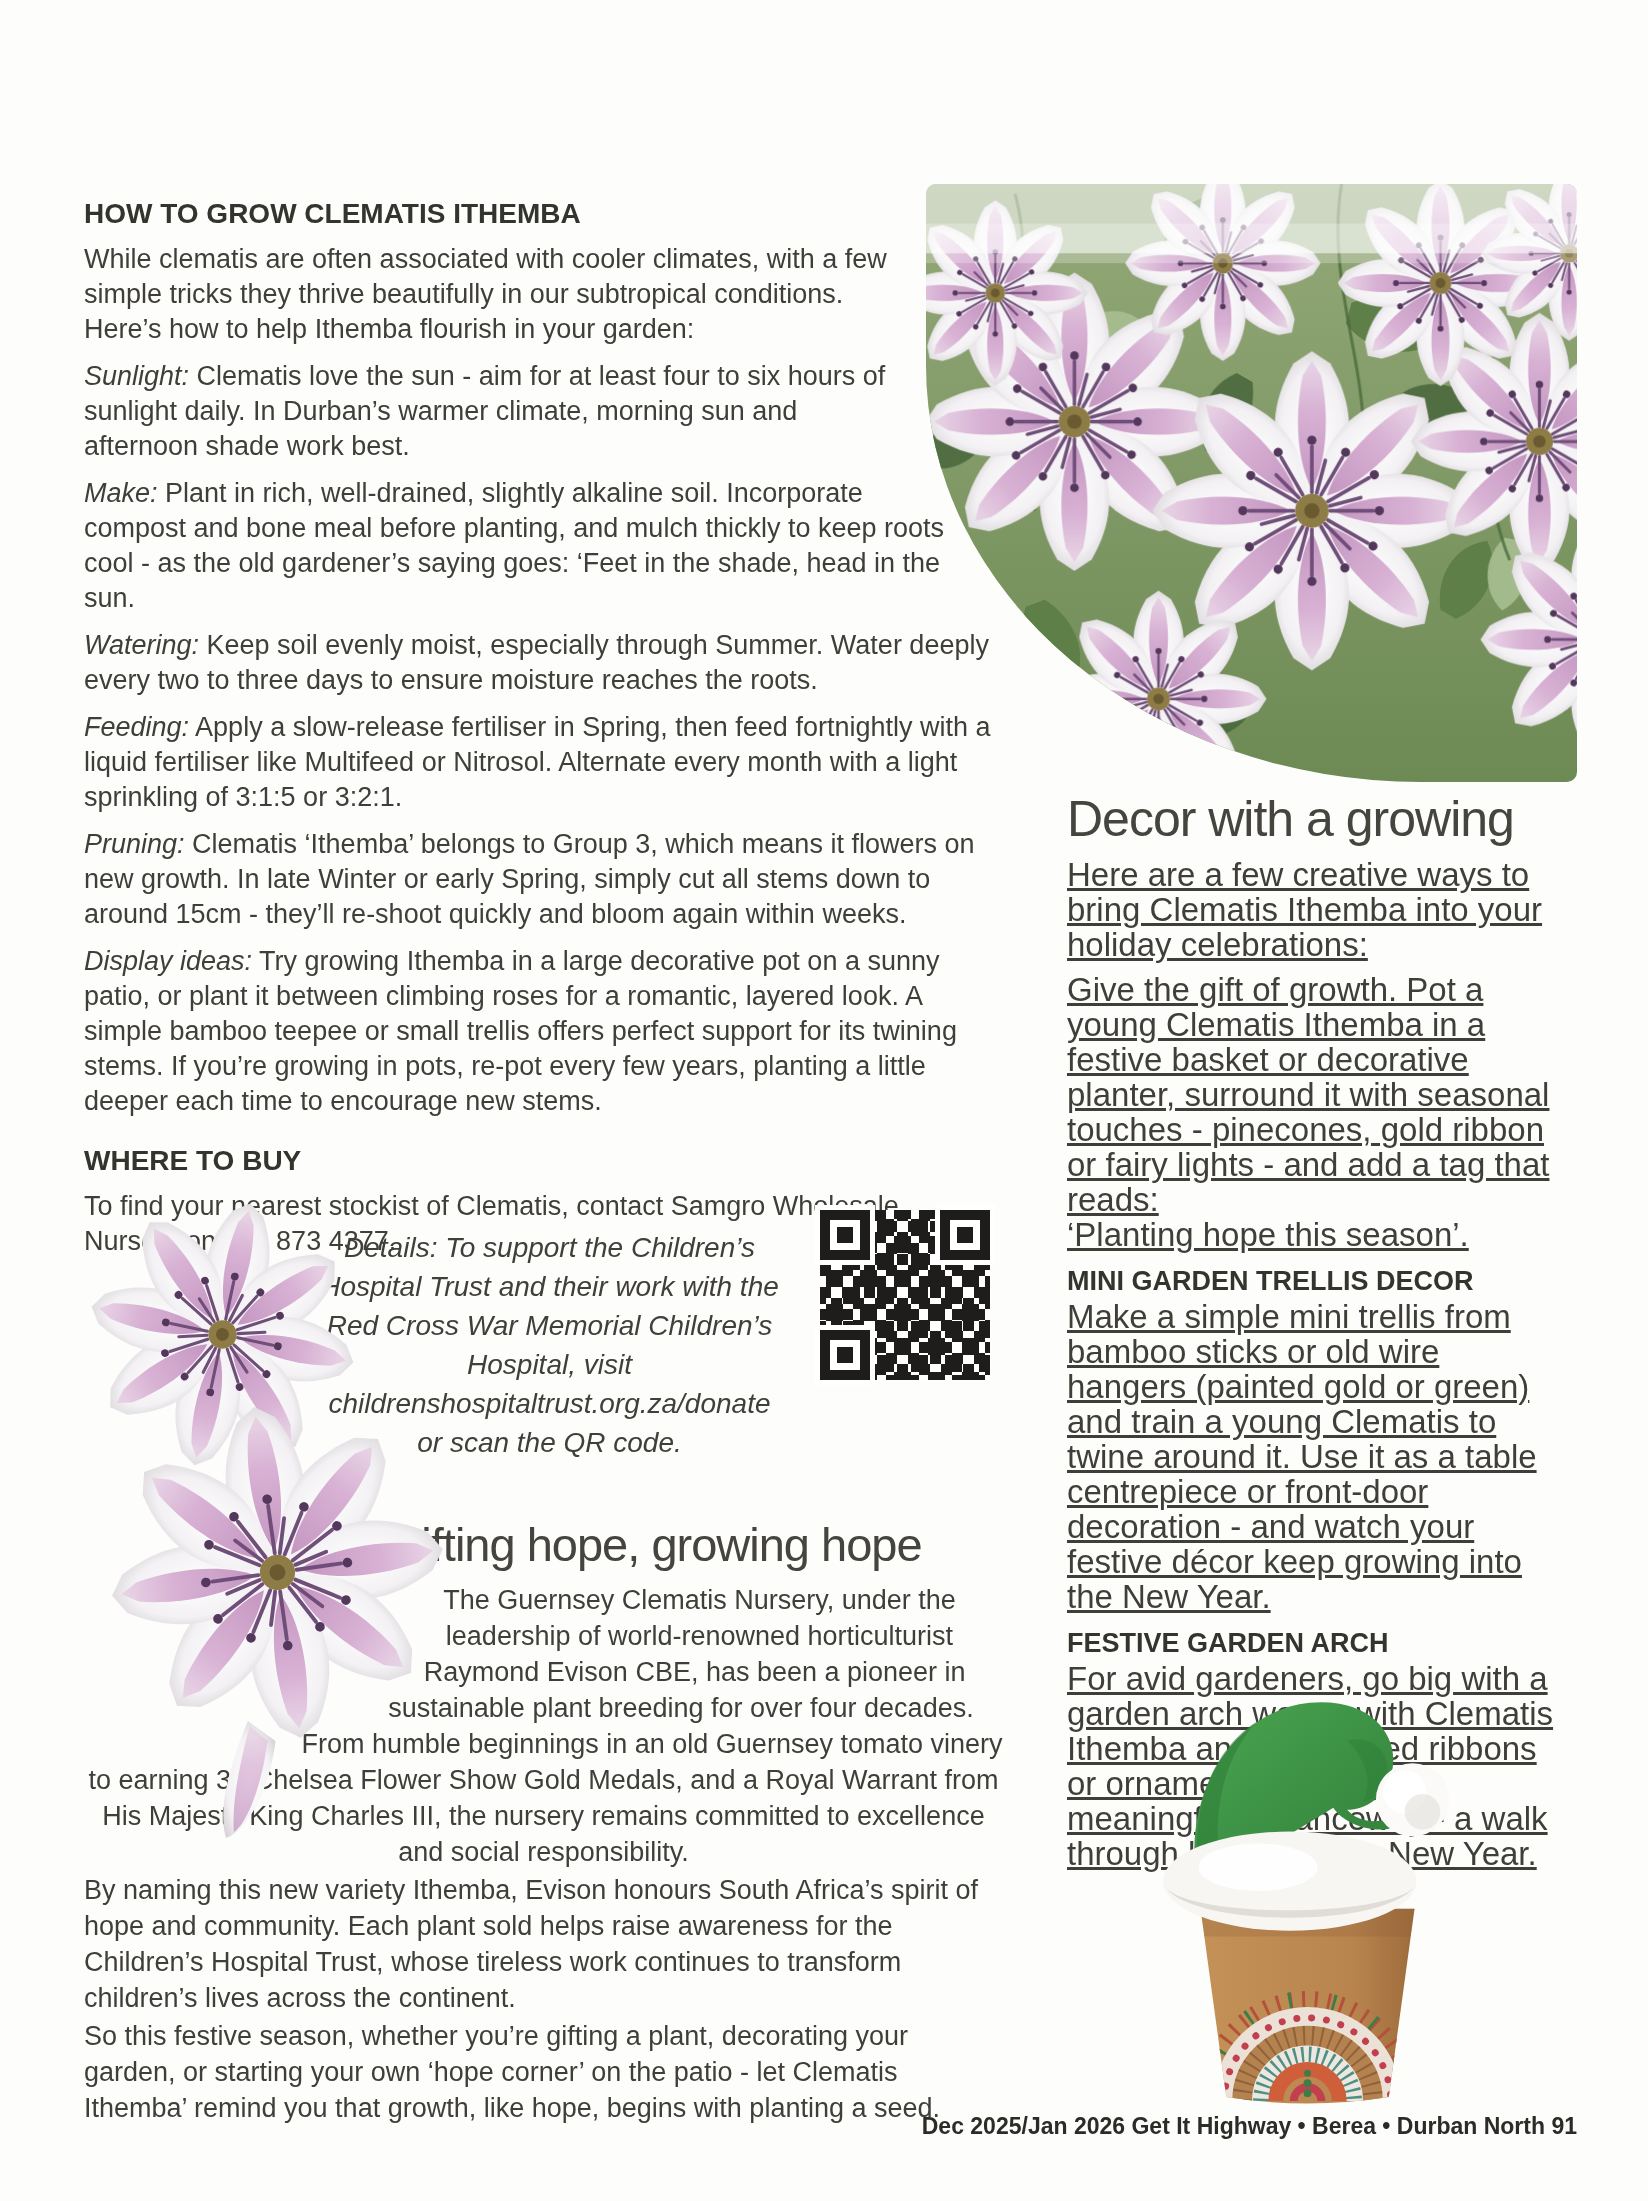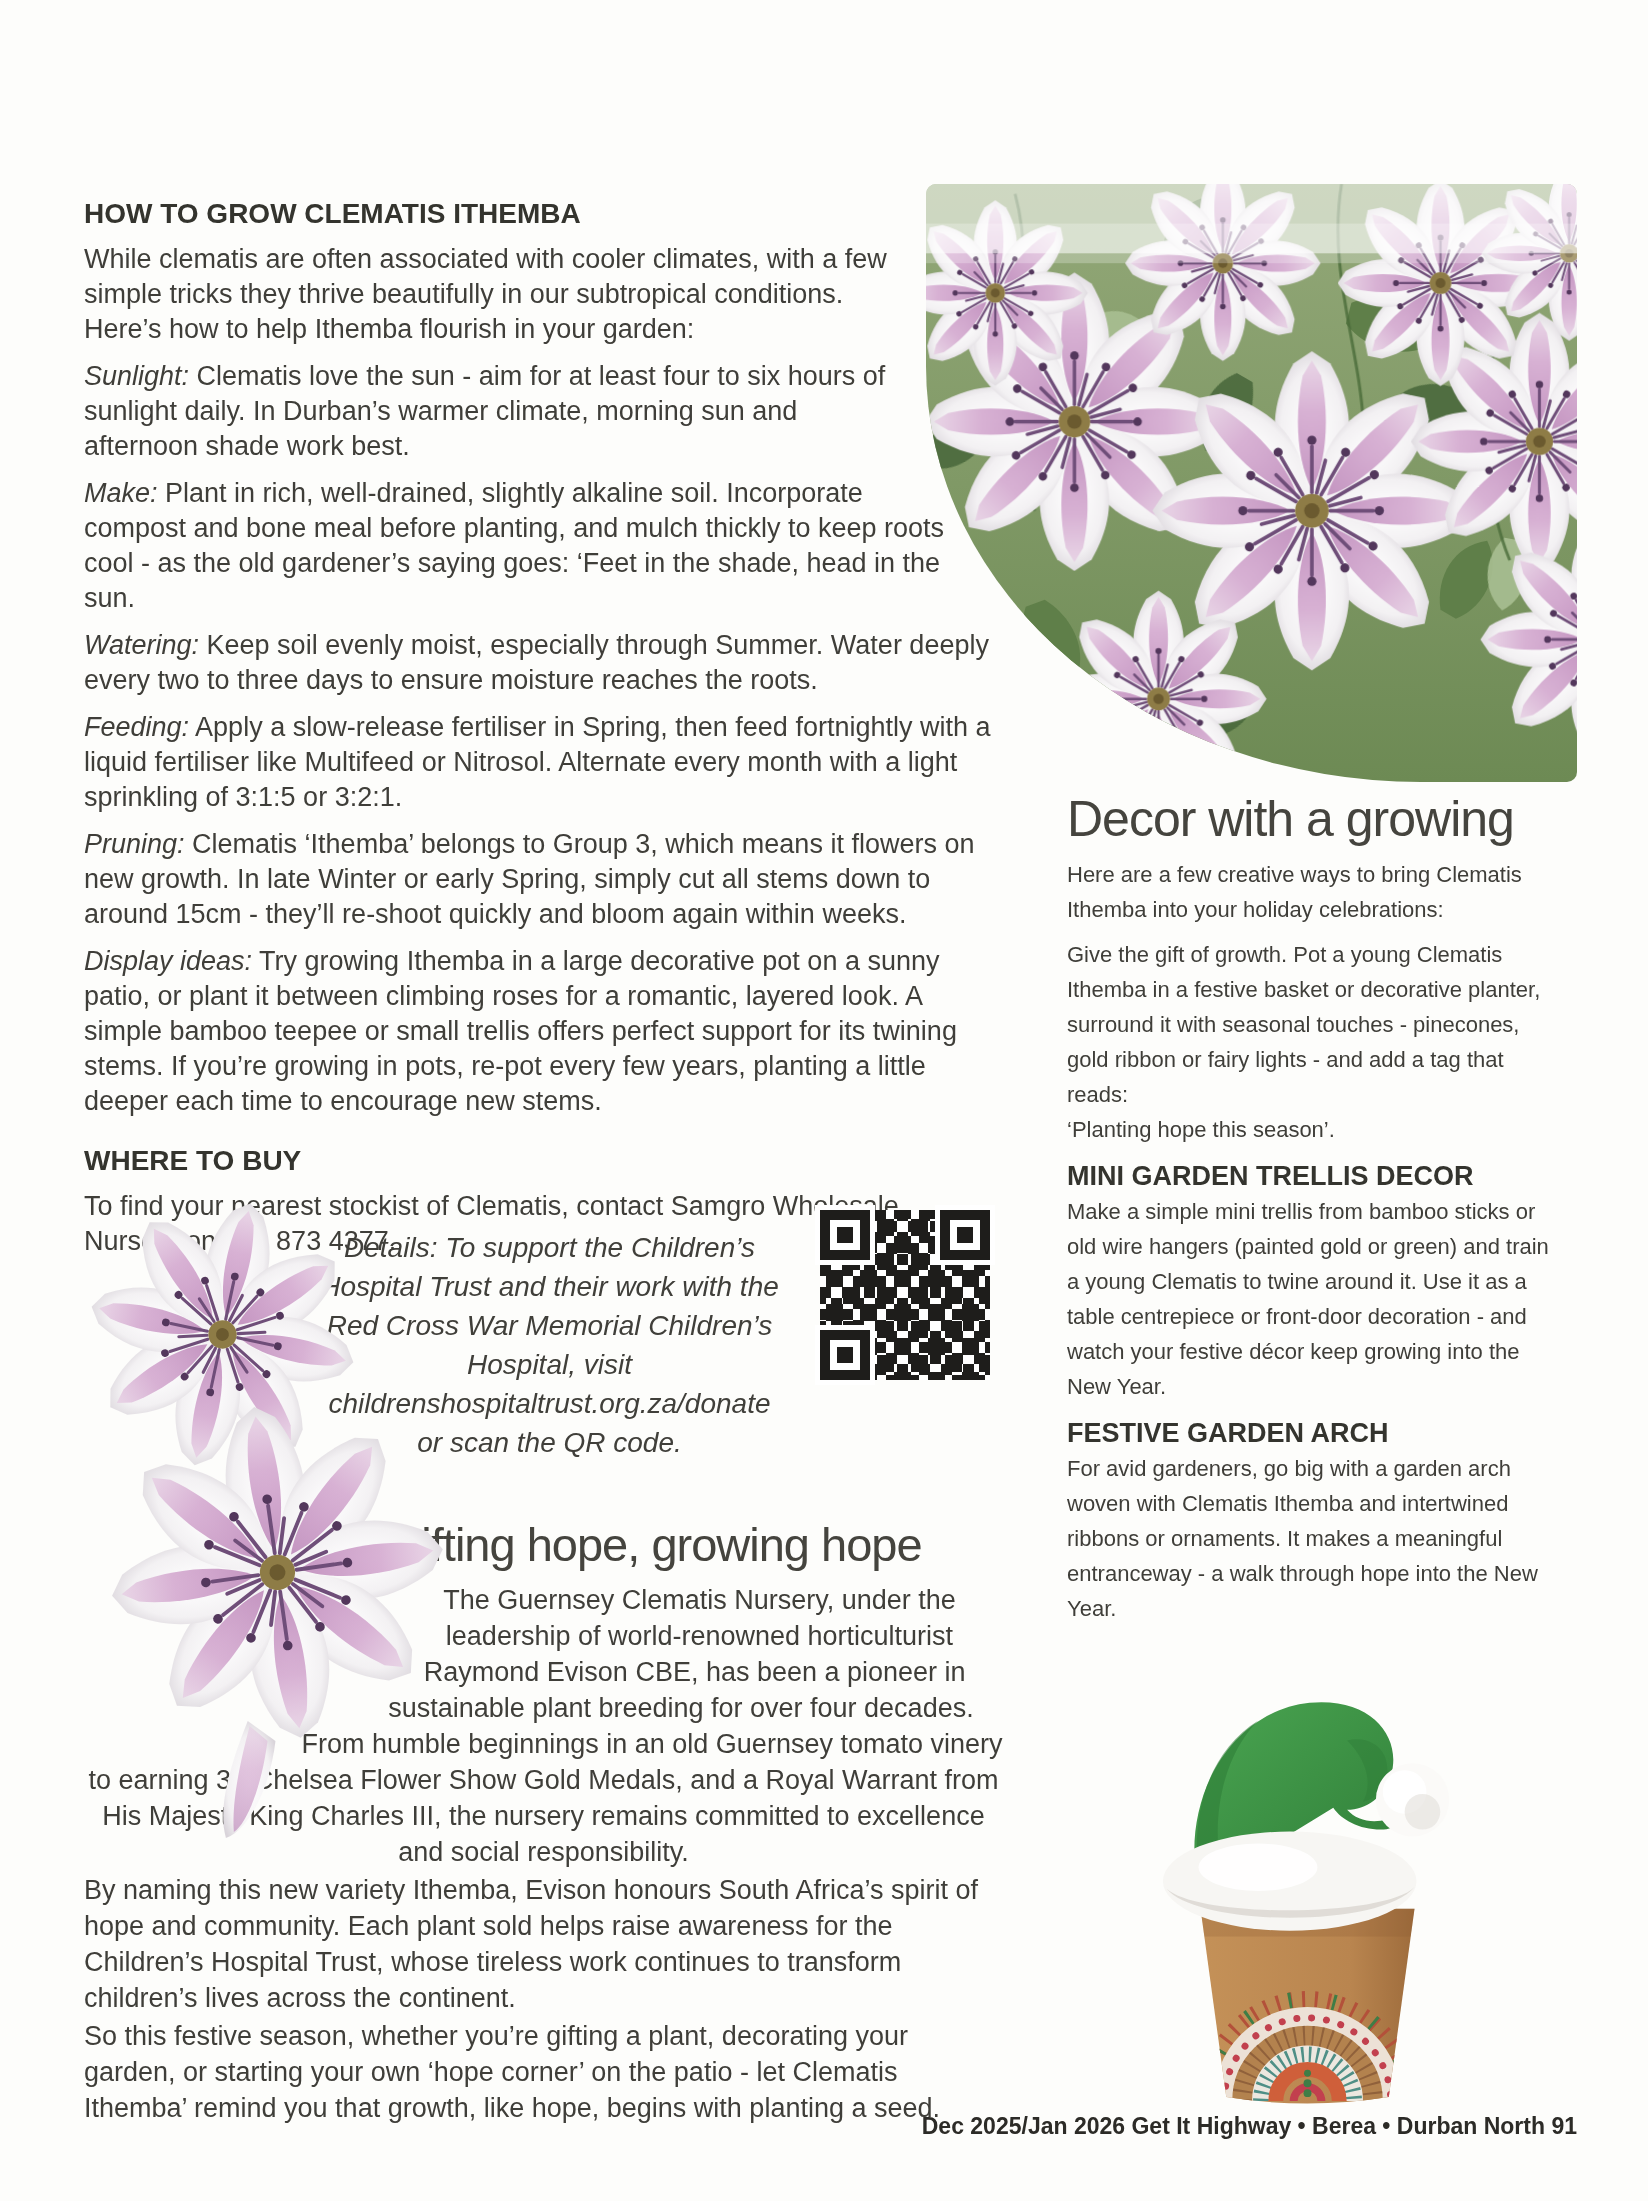--- a/index.html
+++ b/index.html
@@ -23,21 +23,21 @@
     border-bottom-left-radius:495px 416px;
     overflow:hidden;
   }
   .photo svg{display:block;width:100%;height:100%;}
   
   .decor-col{position:absolute;left:1067px;top:792px;width:495px;}
   .big-title{
     font-size:50px;font-weight:normal;color:#45443e;letter-spacing:-1px;
     margin:0 0 10px 0;line-height:55px;
   }
-  .decor-col p.body{font-size:22px;line-height:35px;margin:0 0 10px 0;white-space:pre-line;}
+  .decor-col p.body{font-size:33px;line-height:35px;margin:0 0 10px 0;white-space:pre-line;text-decoration:underline;}
   .decor-col h3{font-size:27px;font-weight:bold;color:#34342e;margin:14px 0 2px 0;}
   
   .details-block{
     position:absolute;left:317px;top:1228px;width:465px;
     font-style:italic;font-size:28px;line-height:39px;text-align:center;color:#403f3a;
   }
   .qr{position:absolute;left:820px;top:1210px;width:170px;height:170px;
     background:
       conic-gradient(#1e1d1b 25%, transparent 0 50%, #1e1d1b 0 75%, transparent 0) 0 0/22px 22px,
       conic-gradient(#1e1d1b 25%, transparent 0 50%, #1e1d1b 0 75%, transparent 0) 6px 9px/34px 34px,

